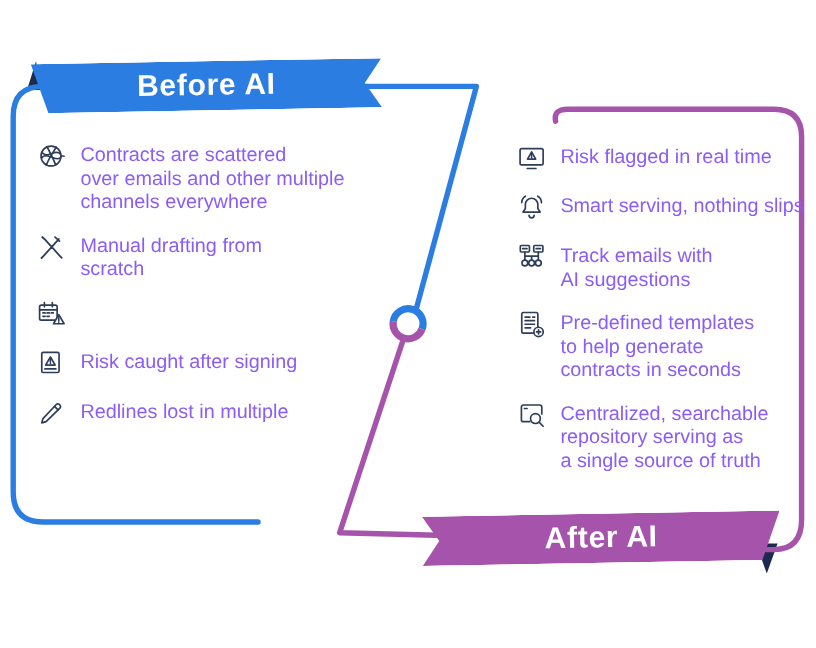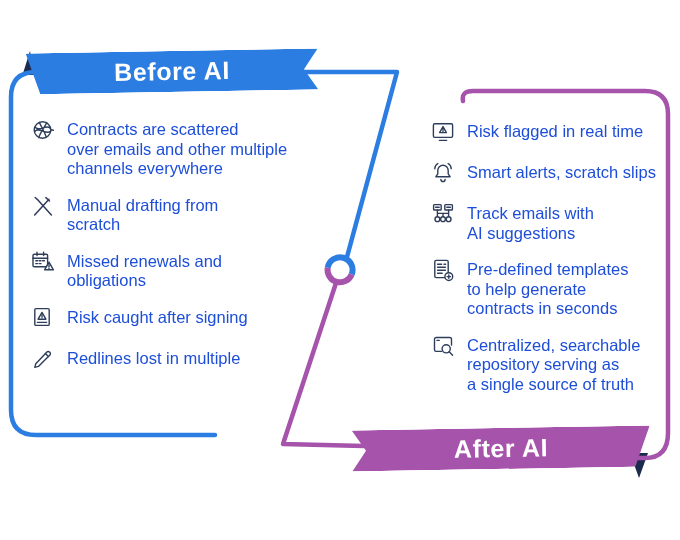--- a/index.html
+++ b/index.html
@@ -24,21 +24,21 @@
     clip-path:polygon(0 0,100% 0,calc(100% - 15px) 100%,0 100%,14px 50%);
     transform:rotate(-1deg);
   }
   .list{position:absolute;z-index:3;}
   .list-before{left:30px;top:120px;width:282px;}
   .list-after{left:430px;top:122px;width:256px;}
   .item{display:flex;align-items:flex-start;gap:10px;margin-bottom:17px;}
   .ic{flex:0 0 27px;height:27px;margin-top:-3px;}
   .ic svg{display:block;}
   .txt{
-    margin:0;font-size:16.5px;line-height:19.5px;color:#1d4ed8;
+    margin:0;font-size:16.5px;line-height:19.5px;color:#8b5cf6;
     white-space:pre-line;
   }
 </style>
 </head>
 <body>
 
 <svg class="overlay" width="680" height="540" viewBox="0 0 680 540">
 
   <path d="M22.5 75 L30 51 L34 75 Z" fill="#1C2B4D"></path>
   <path d="M630 453 L648 453 L639 478 Z" fill="#1C2B4D"></path>
@@ -88,22 +88,20 @@
   <div class="item">
     <span class="ic">
       <svg width="26" height="26" viewBox="0 0 26 26" fill="none" stroke="#2E3D5A" stroke-width="1.4" stroke-linecap="round" stroke-linejoin="round">
         <rect x="3" y="5.2" width="14.6" height="12.6" rx="1.4"></rect>
         <path d="M7 3.2 v3.4 M13.6 3.2 v3.4 M3 9.2 h14.6"></path>
         <path d="M5.8 11.8 h1.8 M9.2 11.8 h1.8 M12.6 11.8 h1.8 M5.8 14.6 h1.8 M9.2 14.6 h1.8"></path>
         <path d="M19 13.2 L23.4 20.8 H14.6 Z" fill="#ffffff"></path>
         <path d="M19 15.8 v2 M19 19.3 v0.1"></path>
       </svg>
     </span>
-    <p class="txt">Missed renewals and
-obligations</p>
   </div>
 
   <div class="item">
     <span class="ic">
       <svg width="26" height="26" viewBox="0 0 26 26" fill="none" stroke="#2E3D5A" stroke-width="1.4" stroke-linecap="round" stroke-linejoin="round">
         <rect x="4.8" y="3.6" width="14.4" height="16.8" rx="1.2"></rect>
         <path d="M12 7.4 L15.9 14.2 H8.1 Z"></path>
         <path d="M12 9.6 v1.8 M12 12.8 v0.1"></path>
         <path d="M7.4 17.4 h9.2"></path>
       </svg>
@@ -137,21 +135,21 @@
   </div>
 
   <div class="item">
     <span class="ic">
       <svg width="26" height="26" viewBox="0 0 26 26" fill="none" stroke="#2E3D5A" stroke-width="1.4" stroke-linecap="round" stroke-linejoin="round">
         <path d="M13 5.2 a5.2 5.2 0 0 1 5.2 5.2 v3.4 l1.9 2.9 H5.9 l1.9 -2.9 v-3.4 A5.2 5.2 0 0 1 13 5.2 z"></path>
         <path d="M10.9 19.4 a2.1 2.1 0 0 0 4.2 0"></path>
         <path d="M4.8 8.8 C4.8 6.4 6.1 4.5 7.9 3.5 M21.2 8.8 C21.2 6.4 19.9 4.5 18.1 3.5"></path>
       </svg>
     </span>
-    <p class="txt">Smart alerts, scratch slips</p>
+    <p class="txt">Smart serving, nothing slips</p>
   </div>
 
   <div class="item">
     <span class="ic">
       <svg width="26" height="26" viewBox="0 0 26 26" fill="none" stroke="#2E3D5A" stroke-width="1.4" stroke-linecap="round" stroke-linejoin="round">
         <rect x="3.6" y="3.6" width="7.6" height="5.4" rx="0.8"></rect>
         <rect x="14.8" y="3.6" width="7.6" height="5.4" rx="0.8"></rect>
         <path d="M5.6 6.2 h3.6 M16.8 6.2 h3.6"></path>
         <path d="M7.4 9 v3.4 M18.6 9 v3.4 M7.4 12.4 H18.6 M13 12.4 v3.2 M7.4 12.4 v3.2 M18.6 12.4 v3.2"></path>
         <circle cx="7.4" cy="18.2" r="2.4"></circle>

